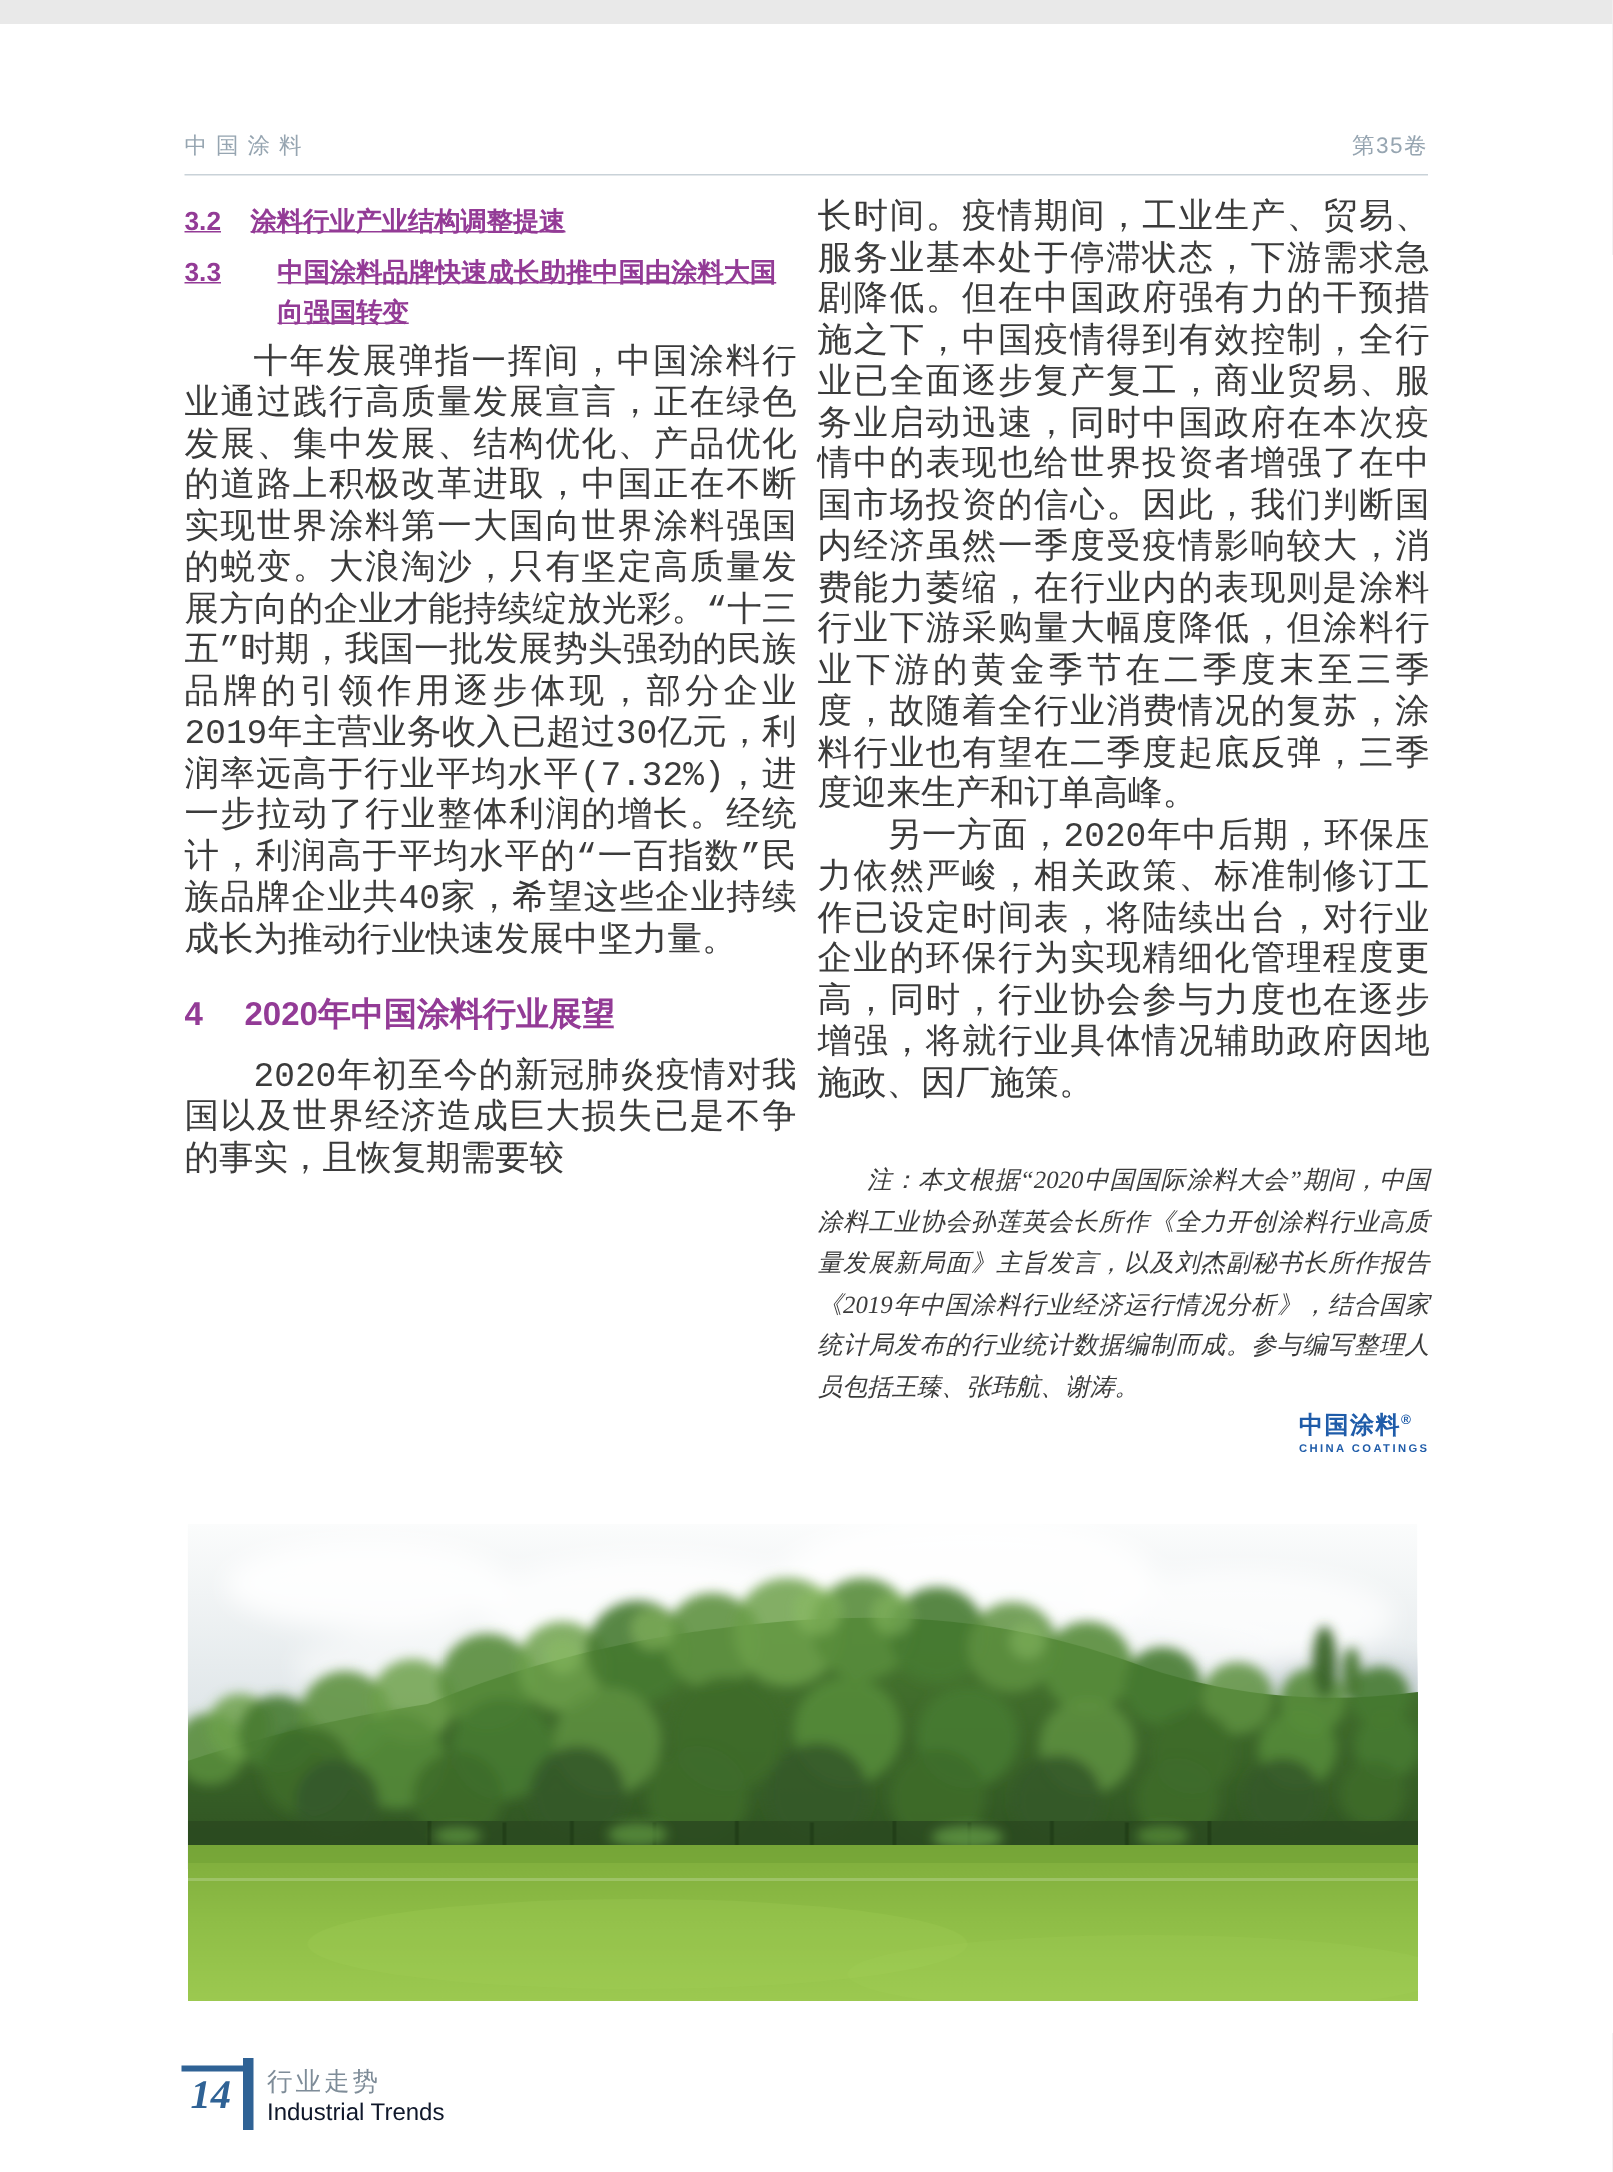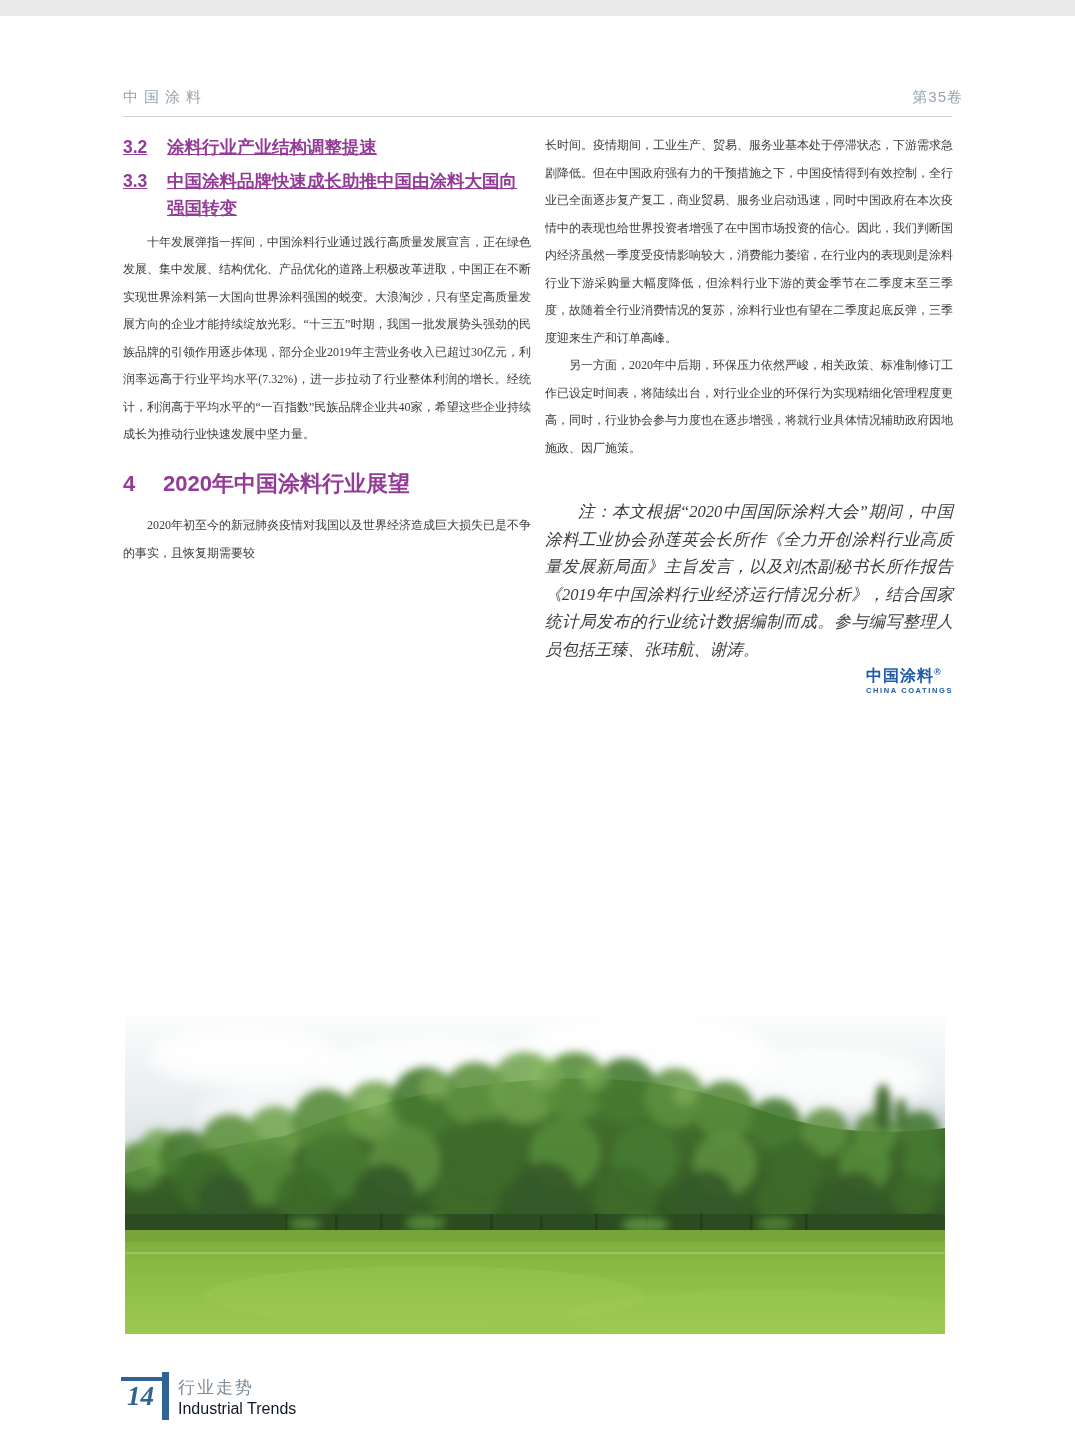--- a/index.html
+++ b/index.html
@@ -12,39 +12,39 @@
   *{margin:0;padding:0;box-sizing:border-box;}
   html,body{background:#e9e9e9;}
   #page{
     position:relative;width:1075px;height:1448px;margin:16px auto;
     background:#ffffff;overflow:hidden;
     font-family:"Liberation Serif","DejaVu Serif",serif;
   }
   
   .hdr-left{position:absolute;left:123px;top:72px;font-size:15px;letter-spacing:6px;
     color:var(--header-gray);font-family:"Liberation Sans","DejaVu Sans",sans-serif;}
-  .hdr-right{position:absolute;right:112px;top:72px;font-size:15px;letter-spacing:1px;
+  .hdr-right{position:absolute;right:123px;top:72px;font-size:15px;letter-spacing:1px;
     color:var(--header-gray);font-family:"Liberation Sans","DejaVu Sans",sans-serif;}
   .hdr-rule{position:absolute;left:123px;right:123px;top:100px;height:1px;background:#C9D2D8;}
   
   .col{position:absolute;top:116px;width:408px;}
   .col-left{left:123px;}
   .col-right{left:545px;}
-  .body-p{font-size:12px;line-height:27.5px;text-align:justify;color:var(--body-ink);}
+  .body-p{font-size:23px;line-height:27.5px;text-align:justify;color:var(--body-ink);font-family:Liberation Mono, monospace;}
   .indent{text-indent:2em;}
   .subhead{display:flex;color:var(--heading-purple);font-weight:bold;font-size:17.5px;
     line-height:1.5;font-family:"Liberation Sans","DejaVu Sans",sans-serif;margin:2px 0 8px 0;text-decoration:underline;}
   .subhead .num{flex:0 0 44px;}
   .subhead .ttl{flex:1;}
   .chap{display:flex;color:var(--heading-purple);font-weight:bold;font-size:22px;
     line-height:1.35;font-family:"Liberation Sans","DejaVu Sans",sans-serif;margin:20px 0 14px 0;}
   .chap .num{flex:0 0 40px;}
   .mb10{margin-bottom:10px;}
   .mb14{margin-bottom:14px;}
-  .mt6{margin-top:6px;}
+  .mt6{margin-top:6px;gap:18px;}
   .note-p{font-size:16.5px;line-height:27.5px;text-align:justify;color:var(--body-ink);
     font-style:italic;margin-top:36px;text-indent:2em;font-family:Liberation Serif, serif;}
   
   .logo{width:max-content;margin-left:auto;margin-top:4px;
     color:var(--logo-blue);font-family:"Liberation Sans","DejaVu Sans",sans-serif;}
   .logo-cn{font-size:16px;font-weight:bold;letter-spacing:1px;line-height:1.1;}
   .logo-reg{font-size:9px;vertical-align:super;}
   .logo-en{font-size:7.5px;letter-spacing:1.6px;margin-top:1px;font-weight:bold;}
   
   .photo{position:absolute;left:125px;top:1000px;width:820px;height:318px;overflow:hidden;}

